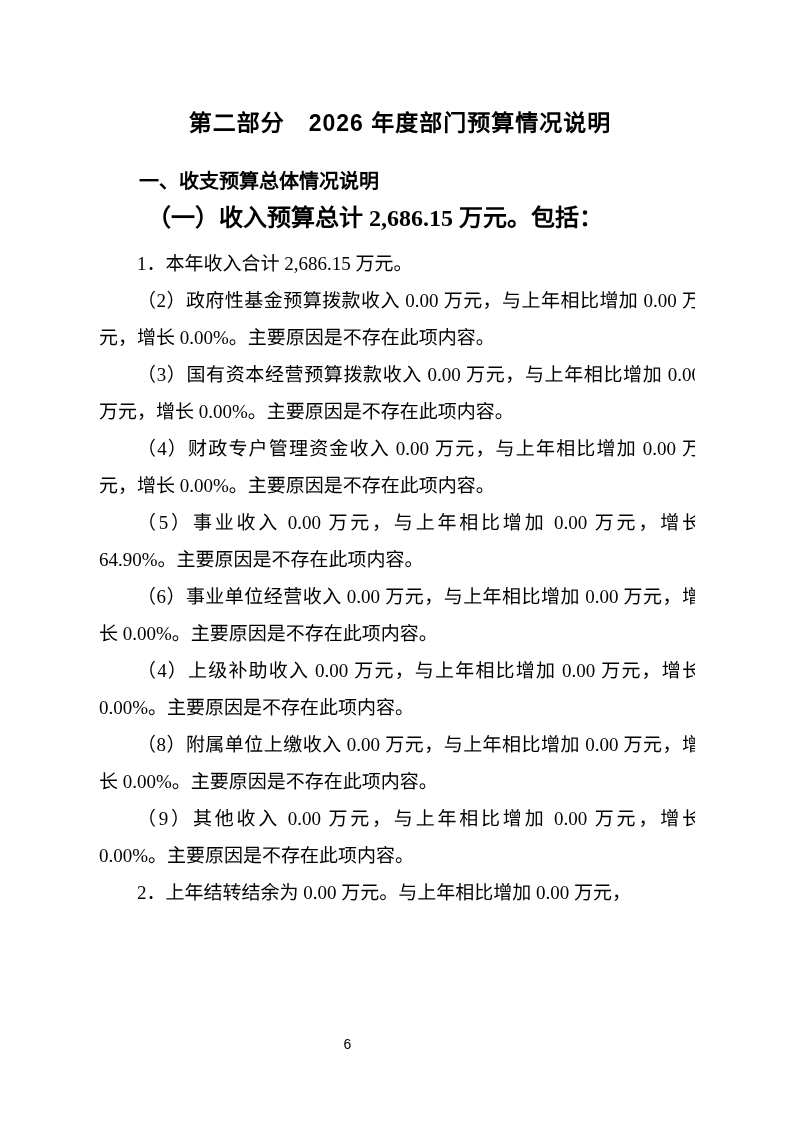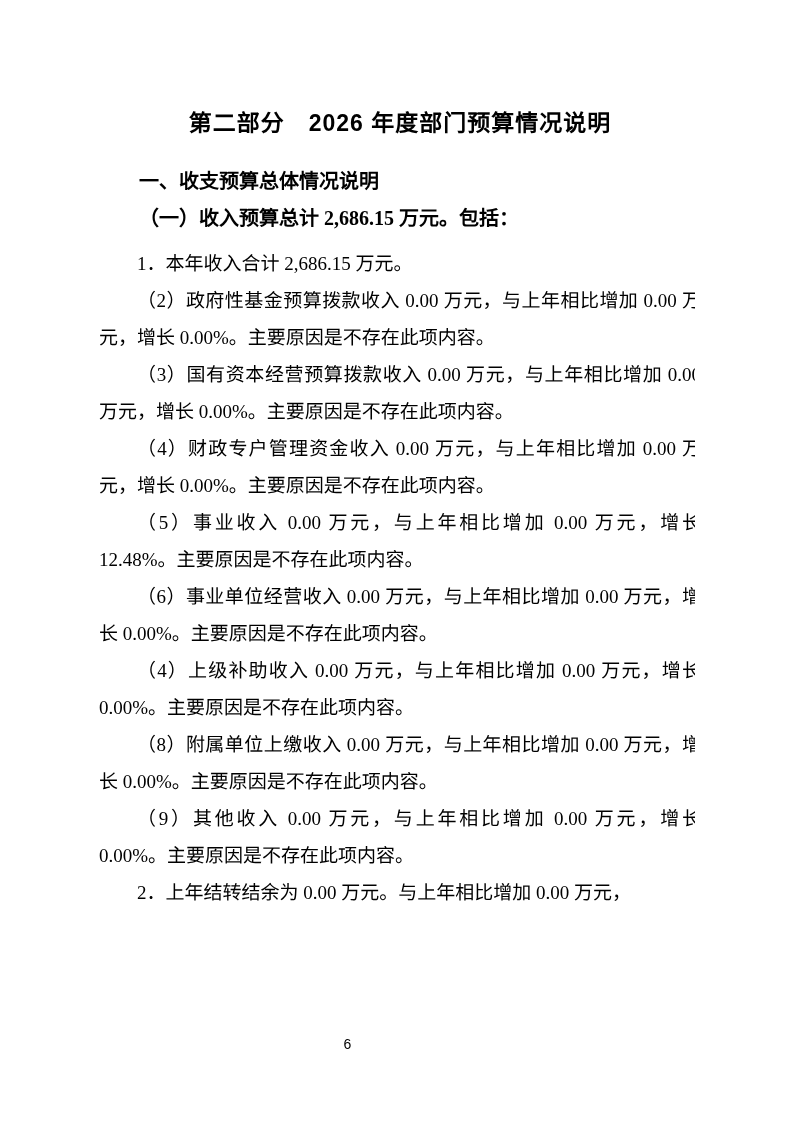--- a/index.html
+++ b/index.html
@@ -34,21 +34,21 @@
   .section-heading {
     margin: 26px 0 0 0;
     font-family: "Liberation Sans", "DejaVu Sans", sans-serif;
     font-size: 20px;
     font-weight: 700;
     line-height: 30px;
     text-indent: 2em;
   }
   .subsection-heading {
     margin: 4px 0 0 0;
-    font-size: 20px;
+    font-size: 24px;
     font-weight: 700;
     line-height: 37px;
     text-indent: 2em;
   }
   .body-text p {
     margin: 0;
     font-size: 19px;
     line-height: 37px;
     text-align: justify;
     text-indent: 2em;
@@ -73,21 +73,21 @@
 <div class="page">
   <div class="content">
     <h1 class="doc-title">第二部分　2026 年度部门预算情况说明</h1>
     <h2 class="section-heading">一、收支预算总体情况说明</h2>
     <h3 class="subsection-heading">（一）收入预算总计 2,686.15 万元。包括：</h3>
     <div class="body-text">
       <p class="first">1．本年收入合计 2,686.15 万元。</p>
       <p>（2）政府性基金预算拨款收入 0.00 万元，与上年相比增加 0.00 万元，增长 0.00%。主要原因是不存在此项内容。</p>
       <p>（3）国有资本经营预算拨款收入 0.00 万元，与上年相比增加 0.00 万元，增长 0.00%。主要原因是不存在此项内容。</p>
       <p>（4）财政专户管理资金收入 0.00 万元，与上年相比增加 0.00 万元，增长 0.00%。主要原因是不存在此项内容。</p>
-      <p>（5）事业收入 0.00 万元，与上年相比增加 0.00 万元，增长 12.48%。主要原因是不存在此项内容。</p>
+      <p>（5）事业收入 0.00 万元，与上年相比增加 0.00 万元，增长 64.90%。主要原因是不存在此项内容。</p>
       <p>（6）事业单位经营收入 0.00 万元，与上年相比增加 0.00 万元，增长 0.00%。主要原因是不存在此项内容。</p>
       <p>（4）上级补助收入 0.00 万元，与上年相比增加 0.00 万元，增长 0.00%。主要原因是不存在此项内容。</p>
       <p>（8）附属单位上缴收入 0.00 万元，与上年相比增加 0.00 万元，增长 0.00%。主要原因是不存在此项内容。</p>
       <p>（9）其他收入 0.00 万元，与上年相比增加 0.00 万元，增长 0.00%。主要原因是不存在此项内容。</p>
       <p>2．上年结转结余为 0.00 万元。与上年相比增加 0.00 万元，</p>
     </div>
   </div>
   <div class="page-number">6</div>
 </div>
 

